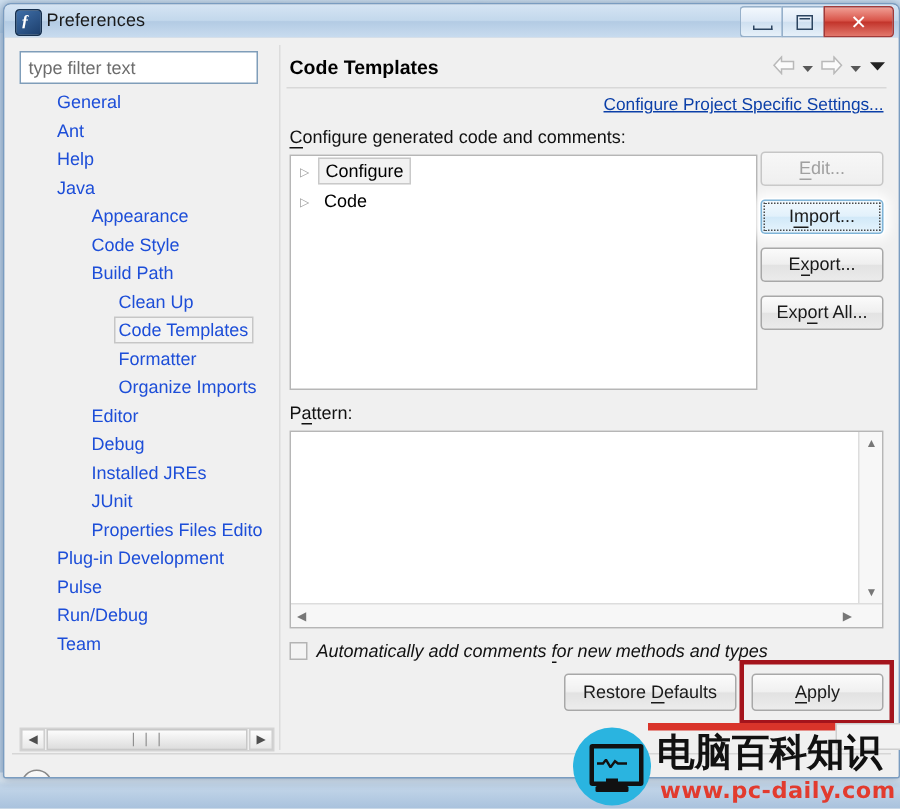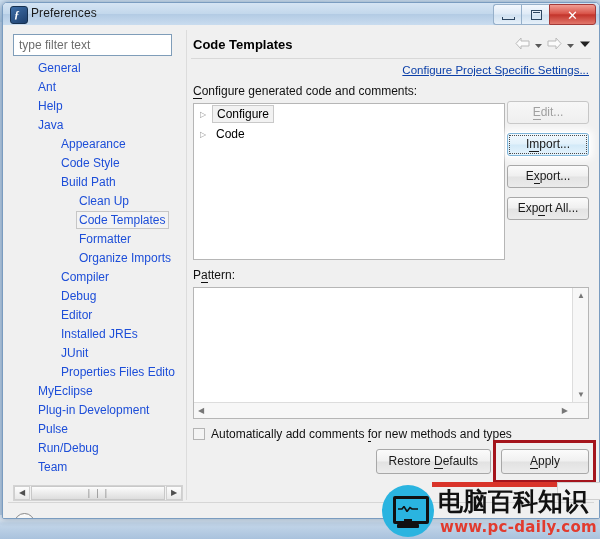--- a/index.html
+++ b/index.html
@@ -206,21 +206,21 @@
     background:#f7f7f7;border-top:1px solid #ddd;
   }
   .mini-arrow{
     position:absolute;font-size:8px;color:#777;line-height:1;
   }
 
   .chkrow{position:absolute;left:2px;top:396px;display:flex;align-items:center;gap:6px;}
   .chkbox{
     width:12px;height:12px;border:1px solid #b4b4b4;background:#f4f4f4;box-sizing:border-box;
   }
-  .chklbl{font-size:12px;color:#111;white-space:nowrap;}
+  .chklbl{font-size:12px;color:#111;white-space:nowrap;font-style:italic;}
   .chklbl u{text-decoration:none;border-bottom:1px solid #111;}
 
   .bottombtns{position:absolute;right:2px;top:418px;display:flex;gap:10px;align-items:center;}
   .bbtn{
     height:25px;padding:0 12px;
     background:linear-gradient(180deg,#fbfbfb 0%,#f0f0f0 48%,#e2e2e2 52%,#ececec 100%);
     border:1px solid #a8a8a8;border-radius:3px;
     font-size:12px;color:#1a1a1a;line-height:23px;text-align:center;
     font-family:"Liberation Sans",sans-serif;box-sizing:border-box;
   }
@@ -320,27 +320,25 @@
         <div class="titem lvl0"><span class="lbl">Ant</span></div>
         <div class="titem lvl0"><span class="lbl">Help</span></div>
         <div class="titem lvl0"><span class="lbl">Java</span></div>
         <div class="titem lvl1"><span class="lbl">Appearance</span></div>
         <div class="titem lvl1"><span class="lbl">Code Style</span></div>
         <div class="titem lvl1"><span class="lbl">Build Path</span></div>
         <div class="titem lvl2"><span class="lbl">Clean Up</span></div>
         <div class="titem lvl2 sel"><span class="lbl">Code Templates</span></div>
         <div class="titem lvl2"><span class="lbl">Formatter</span></div>
         <div class="titem lvl2"><span class="lbl">Organize Imports</span></div>
-        <div class="titem lvl1"><span class="lbl">Compiler</span></div>
+        <div class="titem lvl1"><span class="lbl">Editor</span></div>
         <div class="titem lvl1"><span class="lbl">Debug</span></div>
-        <div class="titem lvl1"><span class="lbl">Editor</span></div>
         <div class="titem lvl1"><span class="lbl">Installed JREs</span></div>
         <div class="titem lvl1"><span class="lbl">JUnit</span></div>
         <div class="titem lvl1"><span class="lbl">Properties Files Edito</span></div>
-        <div class="titem lvl0"><span class="lbl">MyEclipse</span></div>
         <div class="titem lvl0"><span class="lbl">Plug-in Development</span></div>
         <div class="titem lvl0"><span class="lbl">Pulse</span></div>
         <div class="titem lvl0"><span class="lbl">Run/Debug</span></div>
         <div class="titem lvl0"><span class="lbl">Team</span></div>
       </div>
 
       <div class="hscroll">
         <div class="sbtn">
             <span class="ar">◀</span>
           </div>

